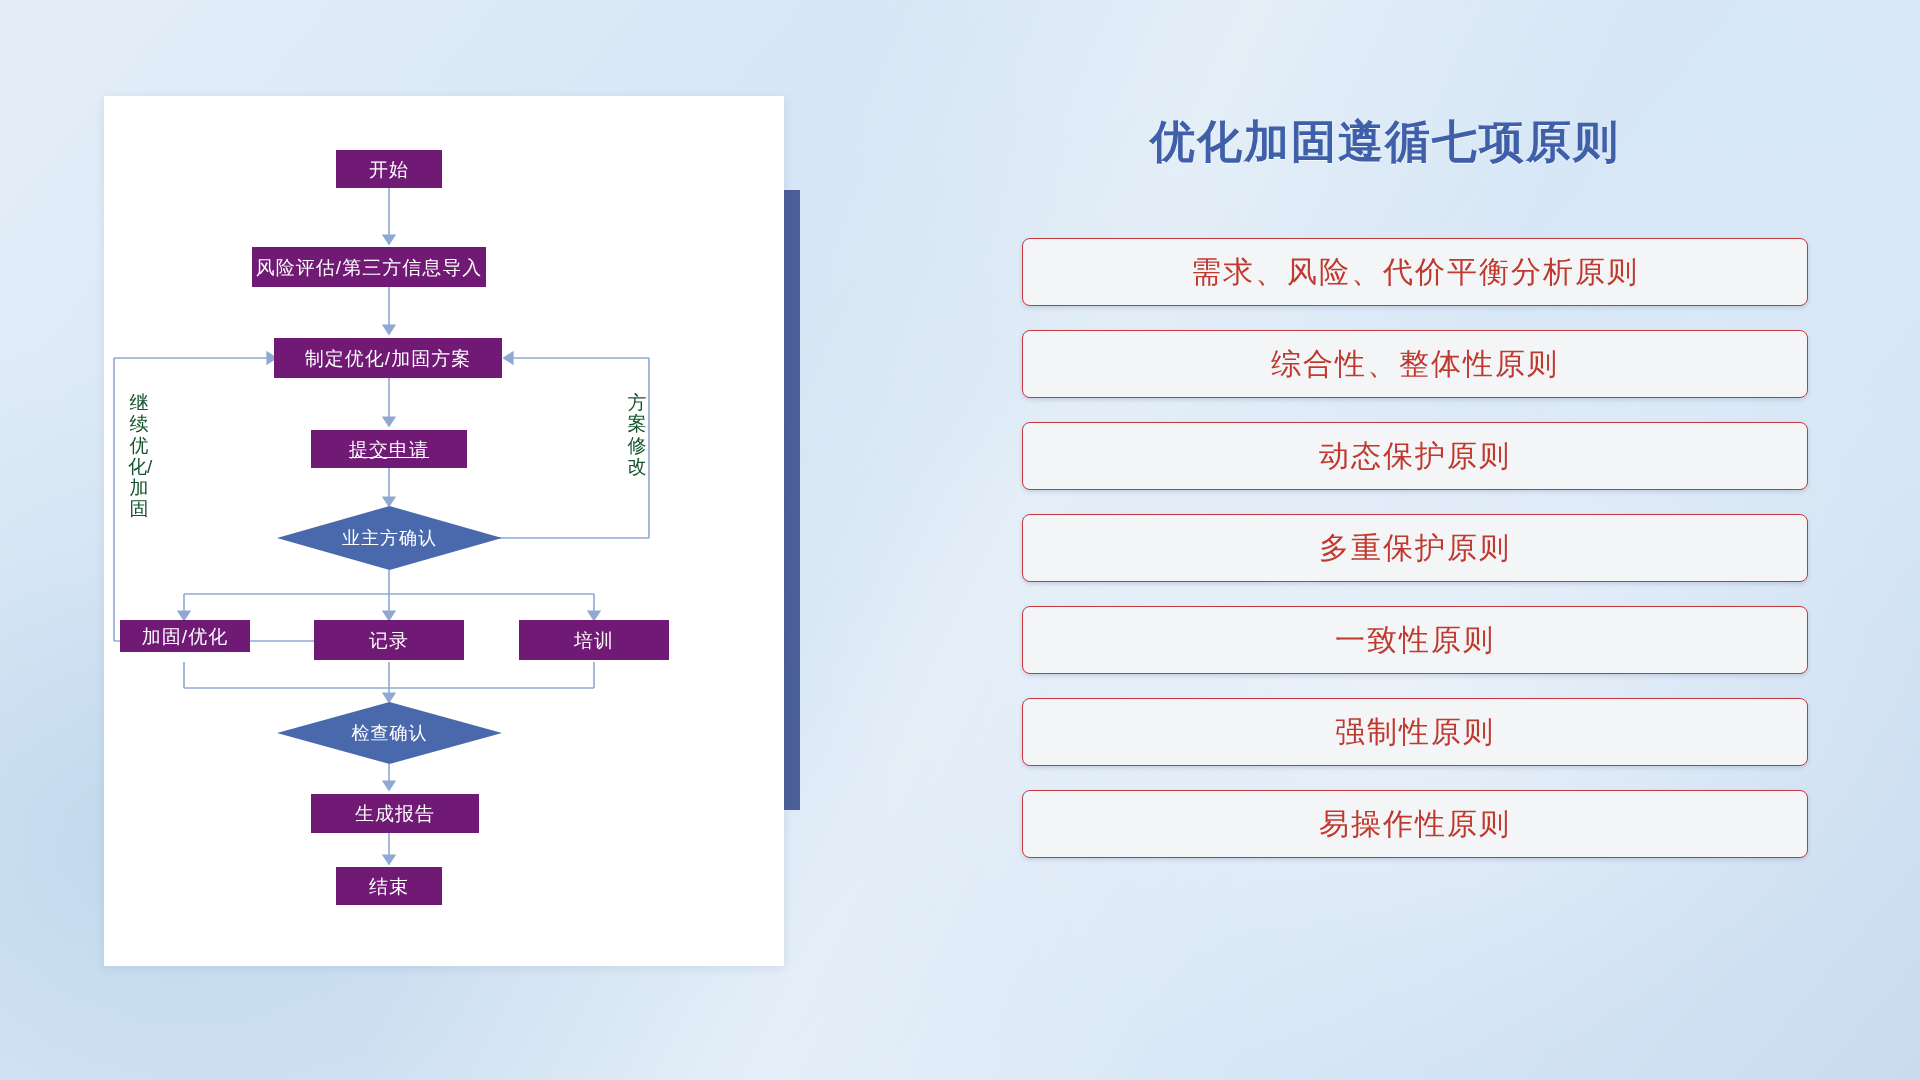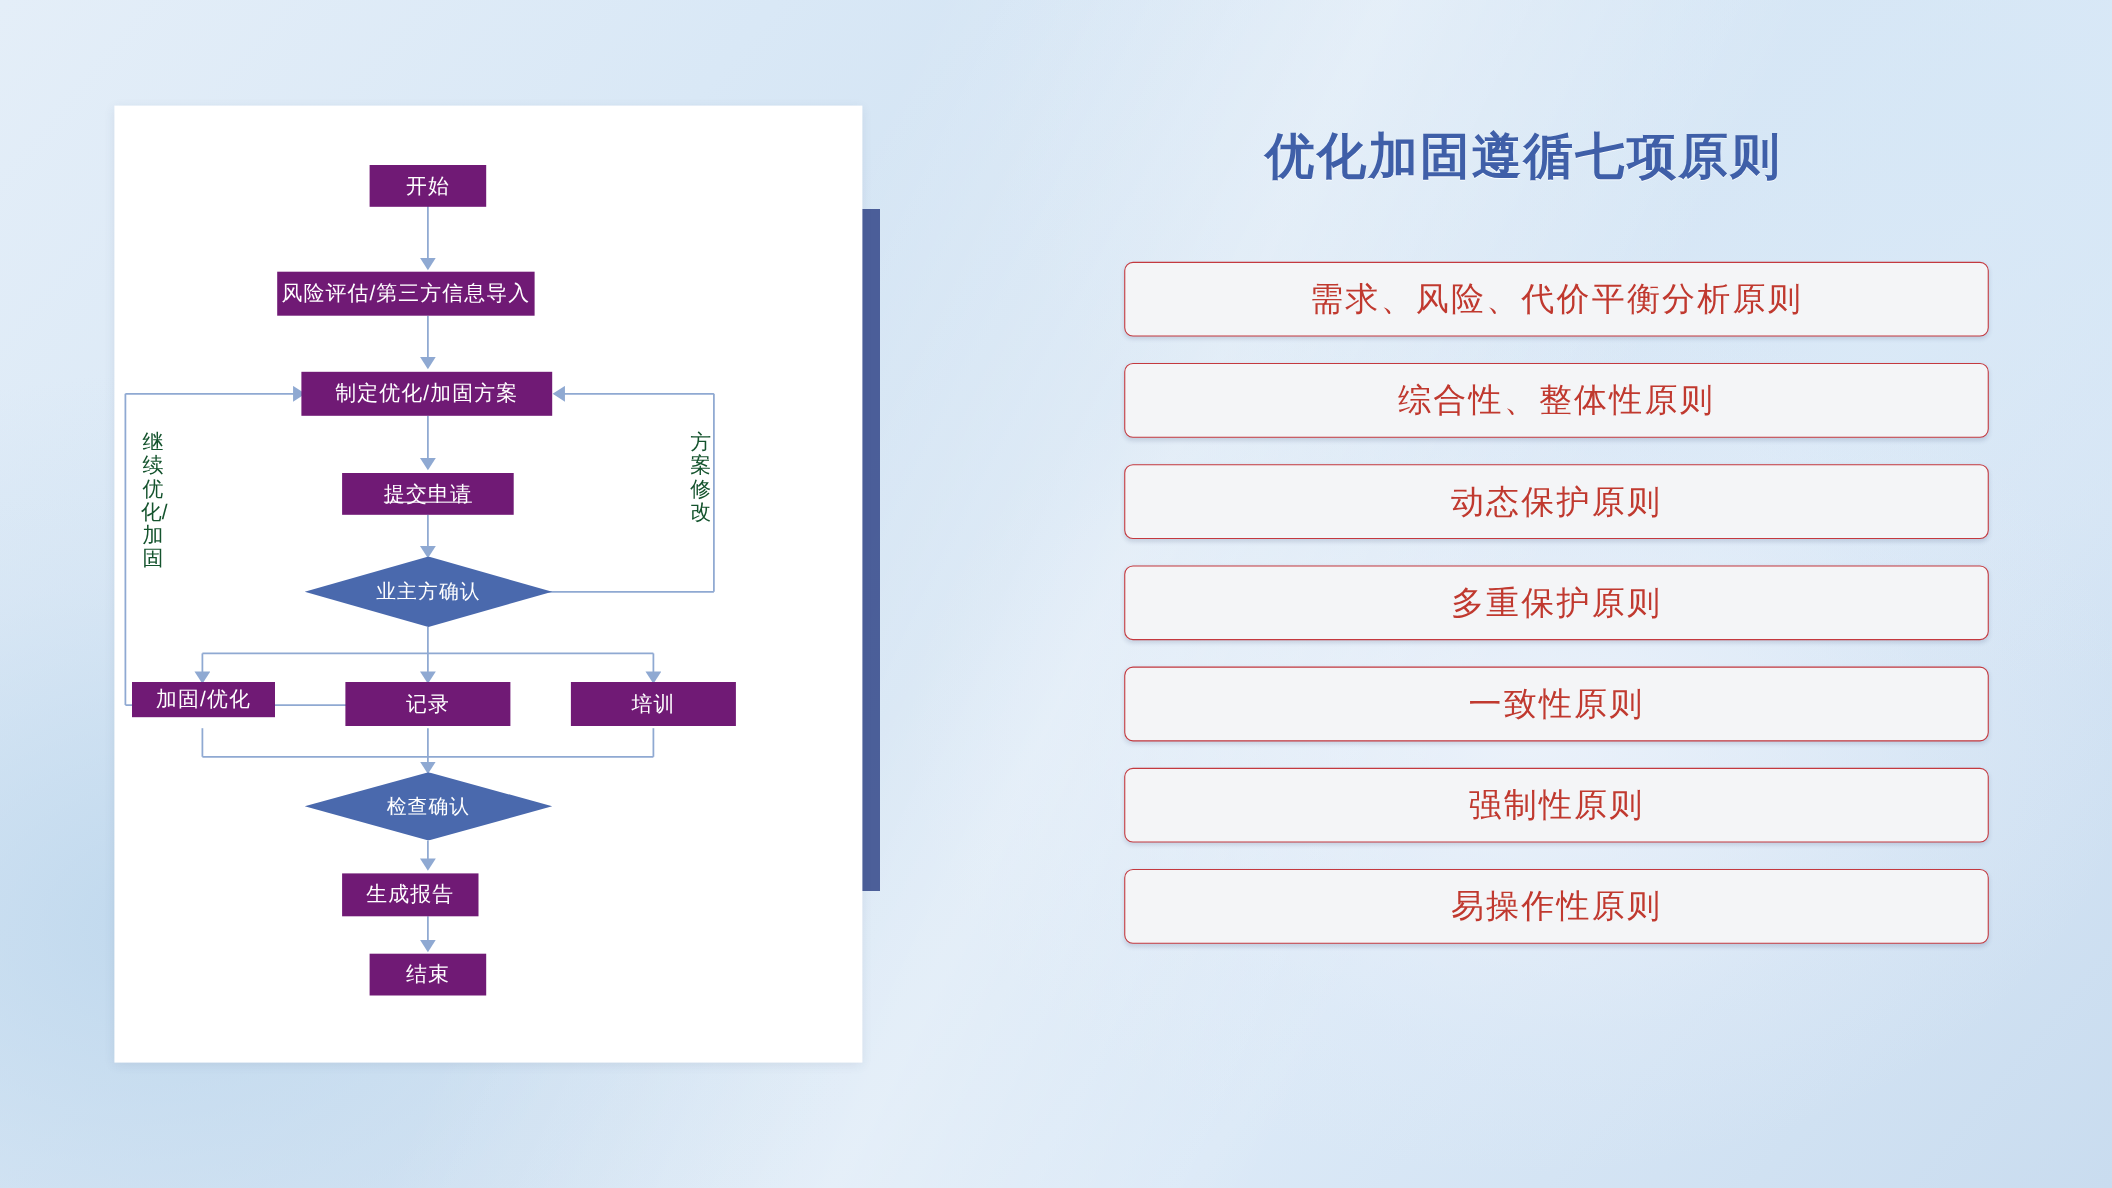--- a/index.html
+++ b/index.html
@@ -231,21 +231,21 @@
         <span>培训</span>
       </div>
 
       <div class="diamond-wrap" style="left:173px; top:606px; width:225px; height:62px;">
         <svg class="diamond" viewBox="0 0 225 62" preserveAspectRatio="none">
           <polygon points="112.5,0 225,31 112.5,62 0,31" fill="#4a69ad"></polygon>
         </svg>
         <div class="diamond-label">检查确认</div>
       </div>
 
-      <div class="node" style="left:207px; top:698px; width:124px; height:39px;">
+      <div class="node" style="left:207px; top:698px; width:168px; height:39px;">
         <span>生成报告</span>
       </div>
 
       <div class="node" style="left:232px; top:771px; width:106px; height:38px;">
         <span>结束</span>
       </div>
 
       <div class="side-label" style="left:24px; top:296px;">继续优化/加固</div>
       <div class="side-label" style="left:522px; top:296px;">方案修改</div>
 

